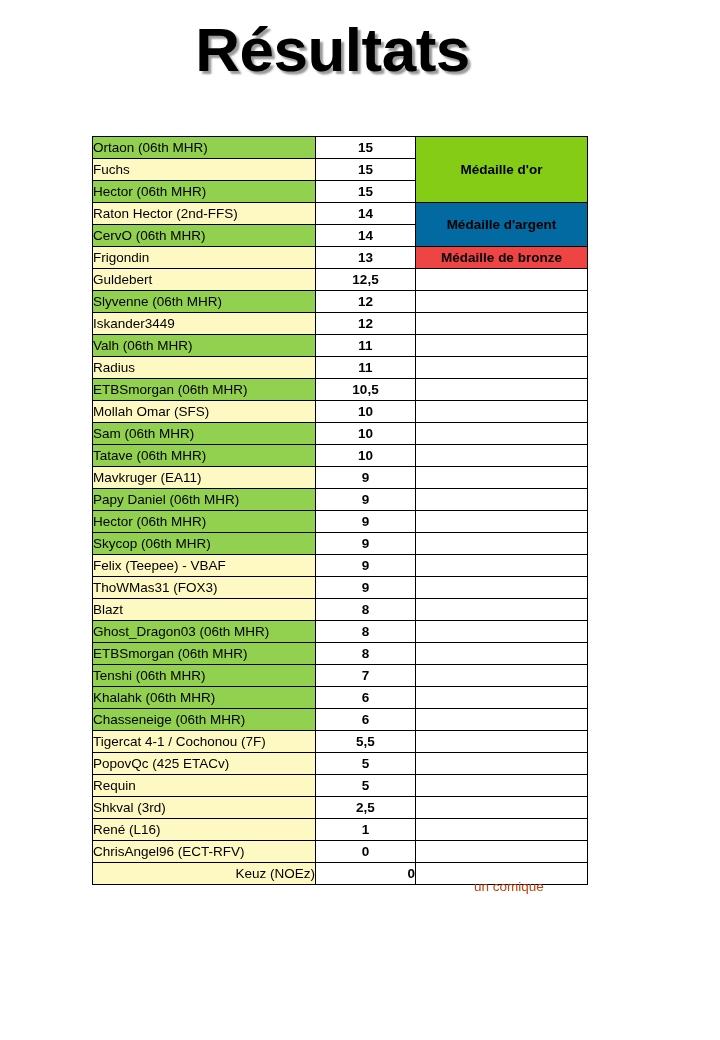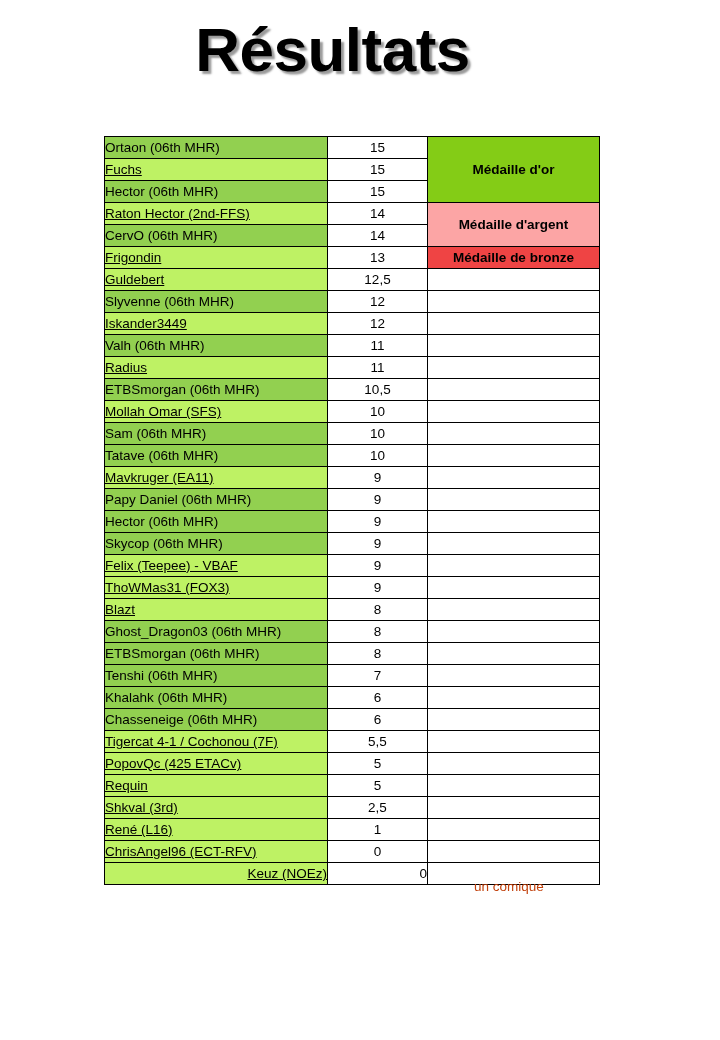--- a/index.html
+++ b/index.html
@@ -26,21 +26,21 @@
     font-weight: bold;
     color: #000000;
     letter-spacing: -0.5px;
     text-shadow: 3px 3px 2px rgba(120,120,120,0.75);
     line-height: 1.1;
   }
 
   
   #results-table {
     position: absolute;
-    left: 104px;
+    left: 92px;
     top: 136px;
     border-collapse: collapse;
     table-layout: fixed;
   }
   #results-table td {
     height: 22px;
     padding: 0;
     font-size: 13.5px;
     color: #000000;
     border: 1px solid #000000;
@@ -51,42 +51,43 @@
   .col-medal { width: 172px; }
 
   td.name {
     padding-left: 4px;
     text-align: left;
     white-space: nowrap;
     overflow: hidden;
   }
   td.score {
     text-align: center;
+    font-weight: bold;
   }
   td.name.green { background: #92d050; }
-  td.name.plain { background: #bef264; text-decoration: underline; }
+  td.name.plain { background: #fef9c3; }
   td.score       { background: #ffffff; }
 
   
   tr.r-first td.name,
   tr.r-first td.score { border-top-width: 3px; }
   td.name  { border-left-width: 3px; }
   tr.r-last td.name,
   tr.r-last td.score { border-bottom-width: 3px; text-align: right; }
   td.score { border-right-width: 3px; }
 
   
   td.medal {
     text-align: center;
     font-weight: bold;
     font-size: 13.5px;
     border: 3px solid #000000;
   }
   td.medal.gold   { background: #84cc16; }
-  td.medal.silver { background: #fca5a5; margin-top: 6px; }
+  td.medal.silver { background: #0369a1; margin-top: 6px; }
   td.medal.bronze { background: #ef4444; }
   td.medal.empty  {
     background: transparent;
     border: none;
   }
 
   #comment-note {
     position: absolute;
     left: 474px;
     top: 879px;

